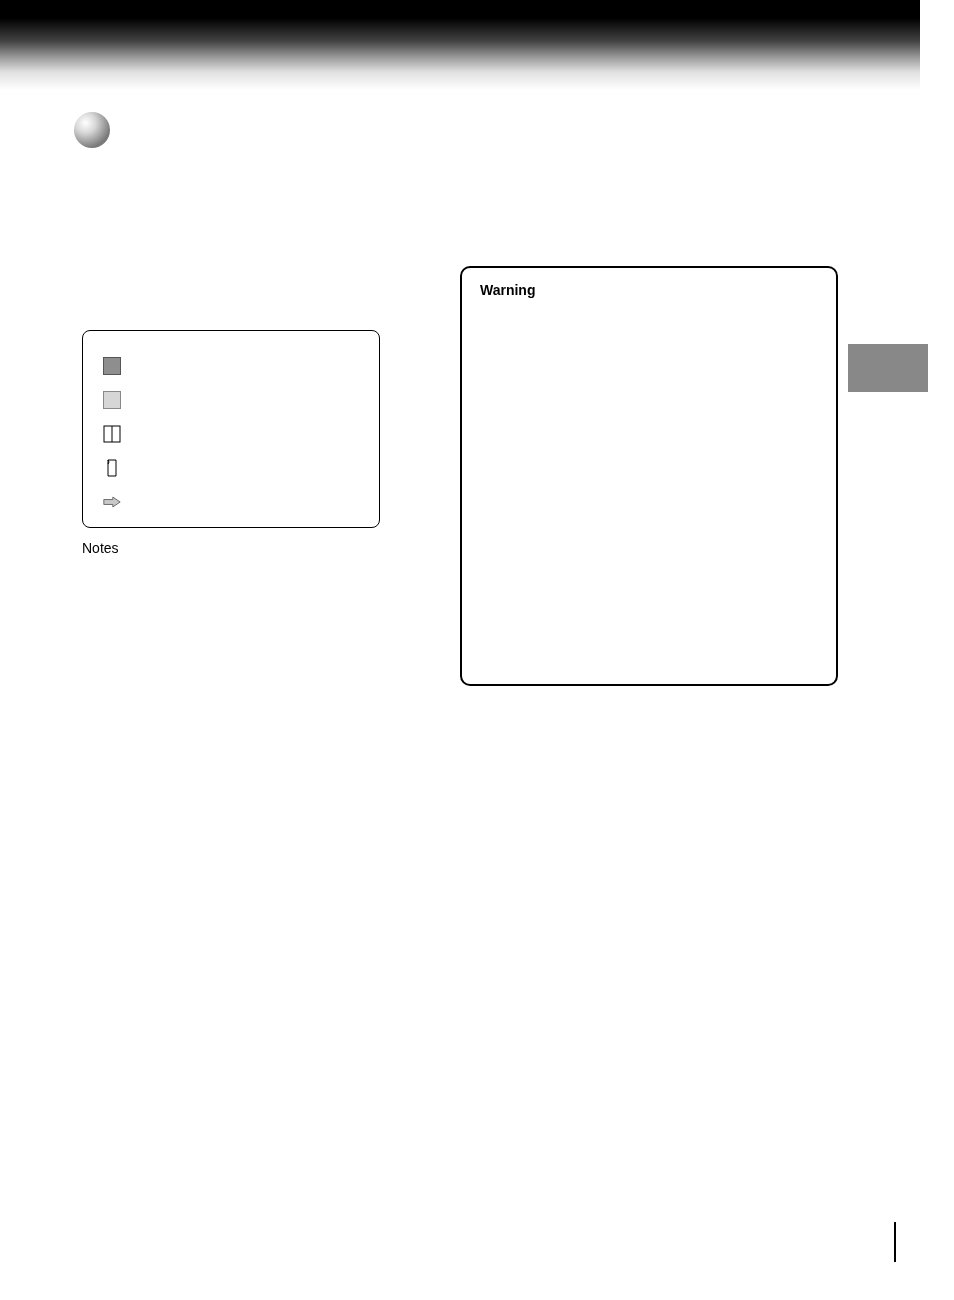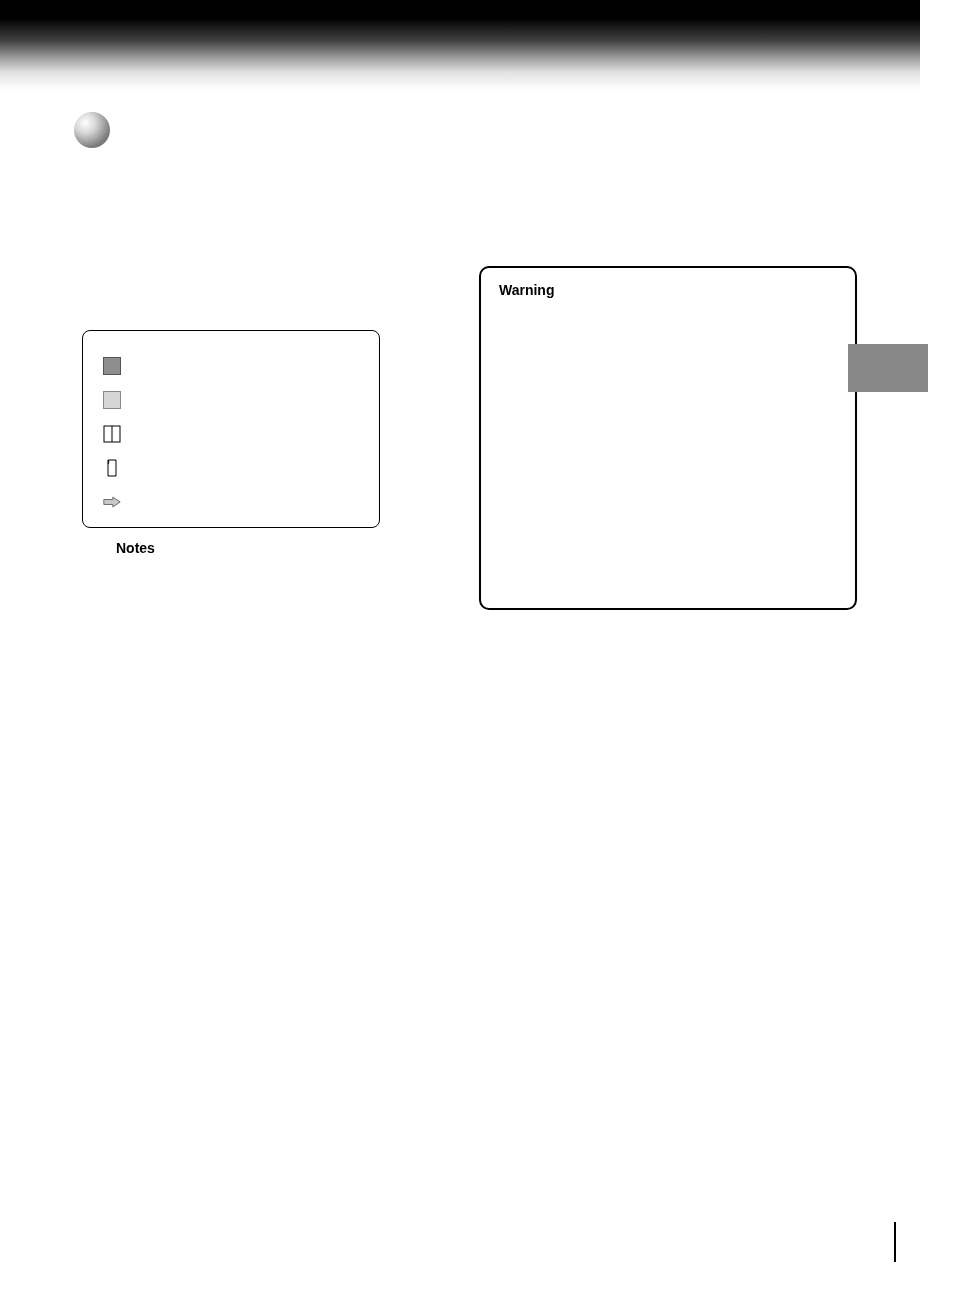--- a/index.html
+++ b/index.html
@@ -51,29 +51,28 @@
     display: flex; align-items: center; justify-content: center;
   }
   .legend-icon svg { width: 18px; height: 18px; }
   
   .swatch-dark { width: 18px; height: 18px; background: #8e8e8e; border: 1px solid #555; }
   .swatch-light { width: 18px; height: 18px; background: #d6d6d6; border: 1px solid #888; }
   
   .notes-label {
     position: absolute;
     left: 82px; top: 540px;
-    font-weight: bold;
+    font-weight: normal;
     font-size: 14px;
-    margin-left: 34px;
   }
   
   .warning-box {
     position: absolute;
-    left: 479px; top: 266px;
-    width: 378px; height: 344px;
+    left: 460px; top: 266px;
+    width: 378px; height: 420px;
     border: 2px solid #000;
     border-radius: 10px;
     background: #fff;
     padding: 14px 18px;
   }
   .warning-label {
     font-weight: bold;
     font-size: 14px;
   }
   

